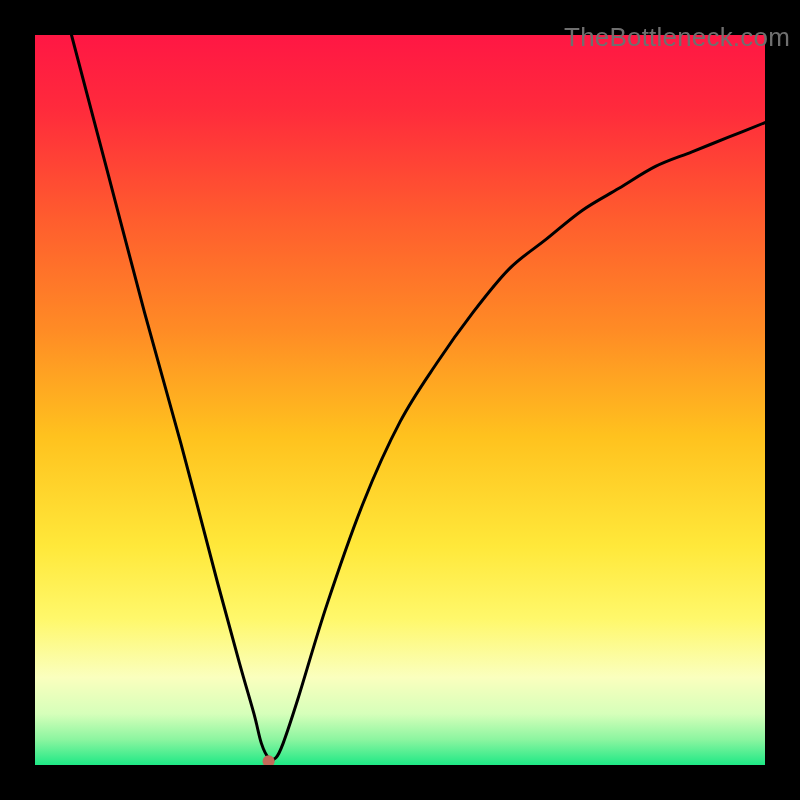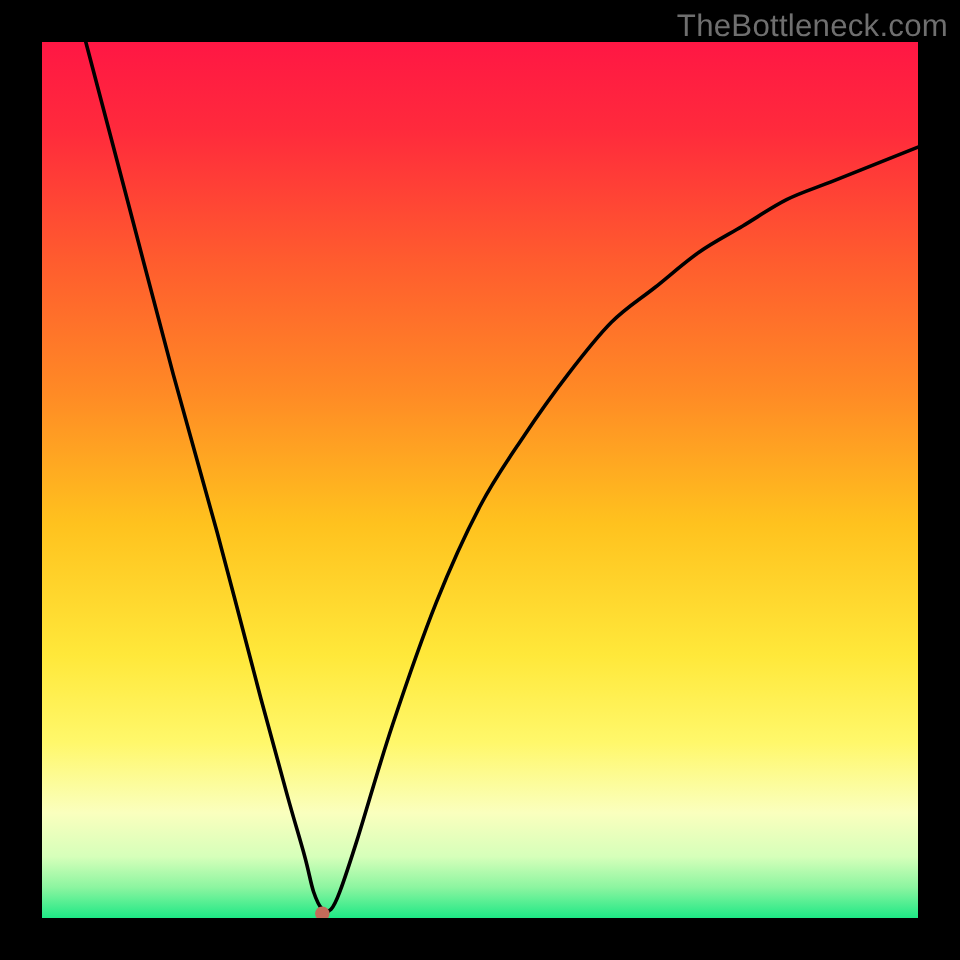--- a/index.html
+++ b/index.html
@@ -24,21 +24,21 @@
     width: 730px;
     height: 730px;
     overflow: hidden;
   }
   .grad {
     position: absolute;
     inset: 0;
   }
   .watermark {
     position: absolute;
-    top: 6px;
+    top: 22px;
     right: 10px;
     color: #6f6f6f;
     font-size: 26px;
     font-weight: 400;
     letter-spacing: 0.2px;
   }
   svg {
     display: block;
   }
 </style>

